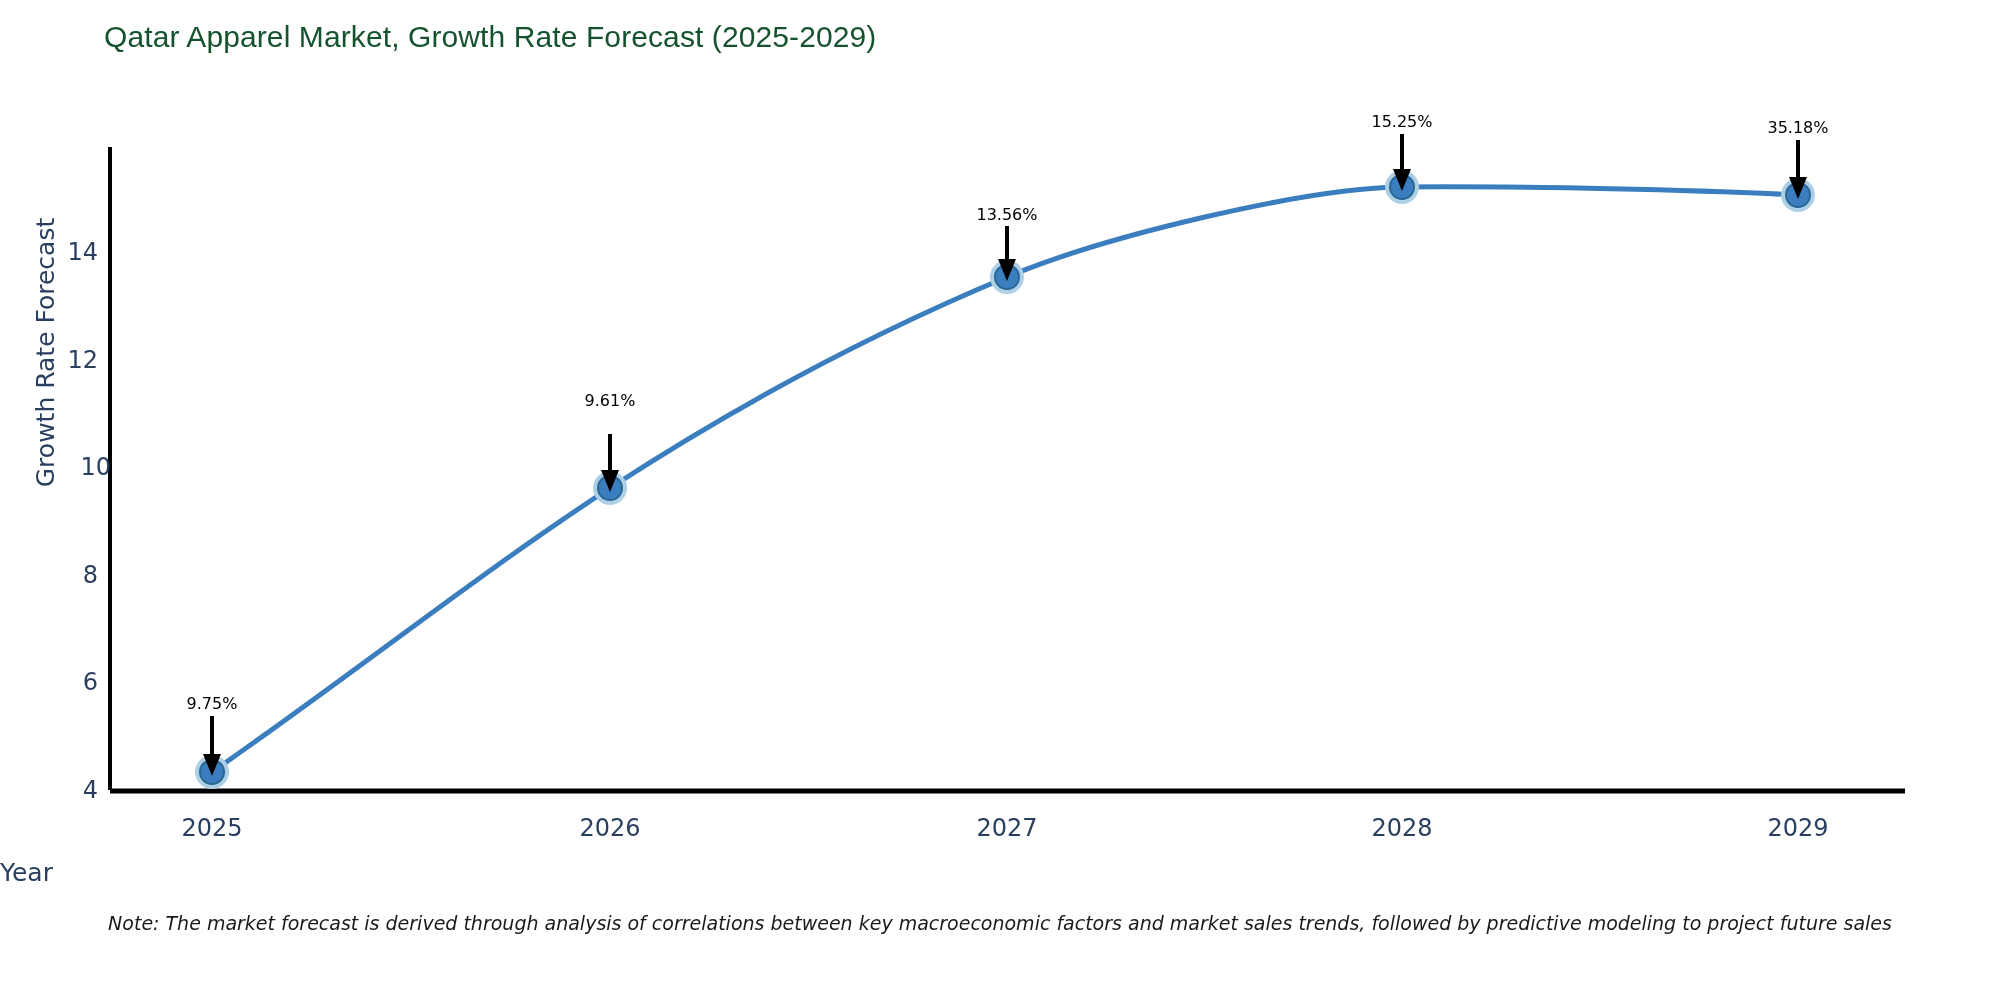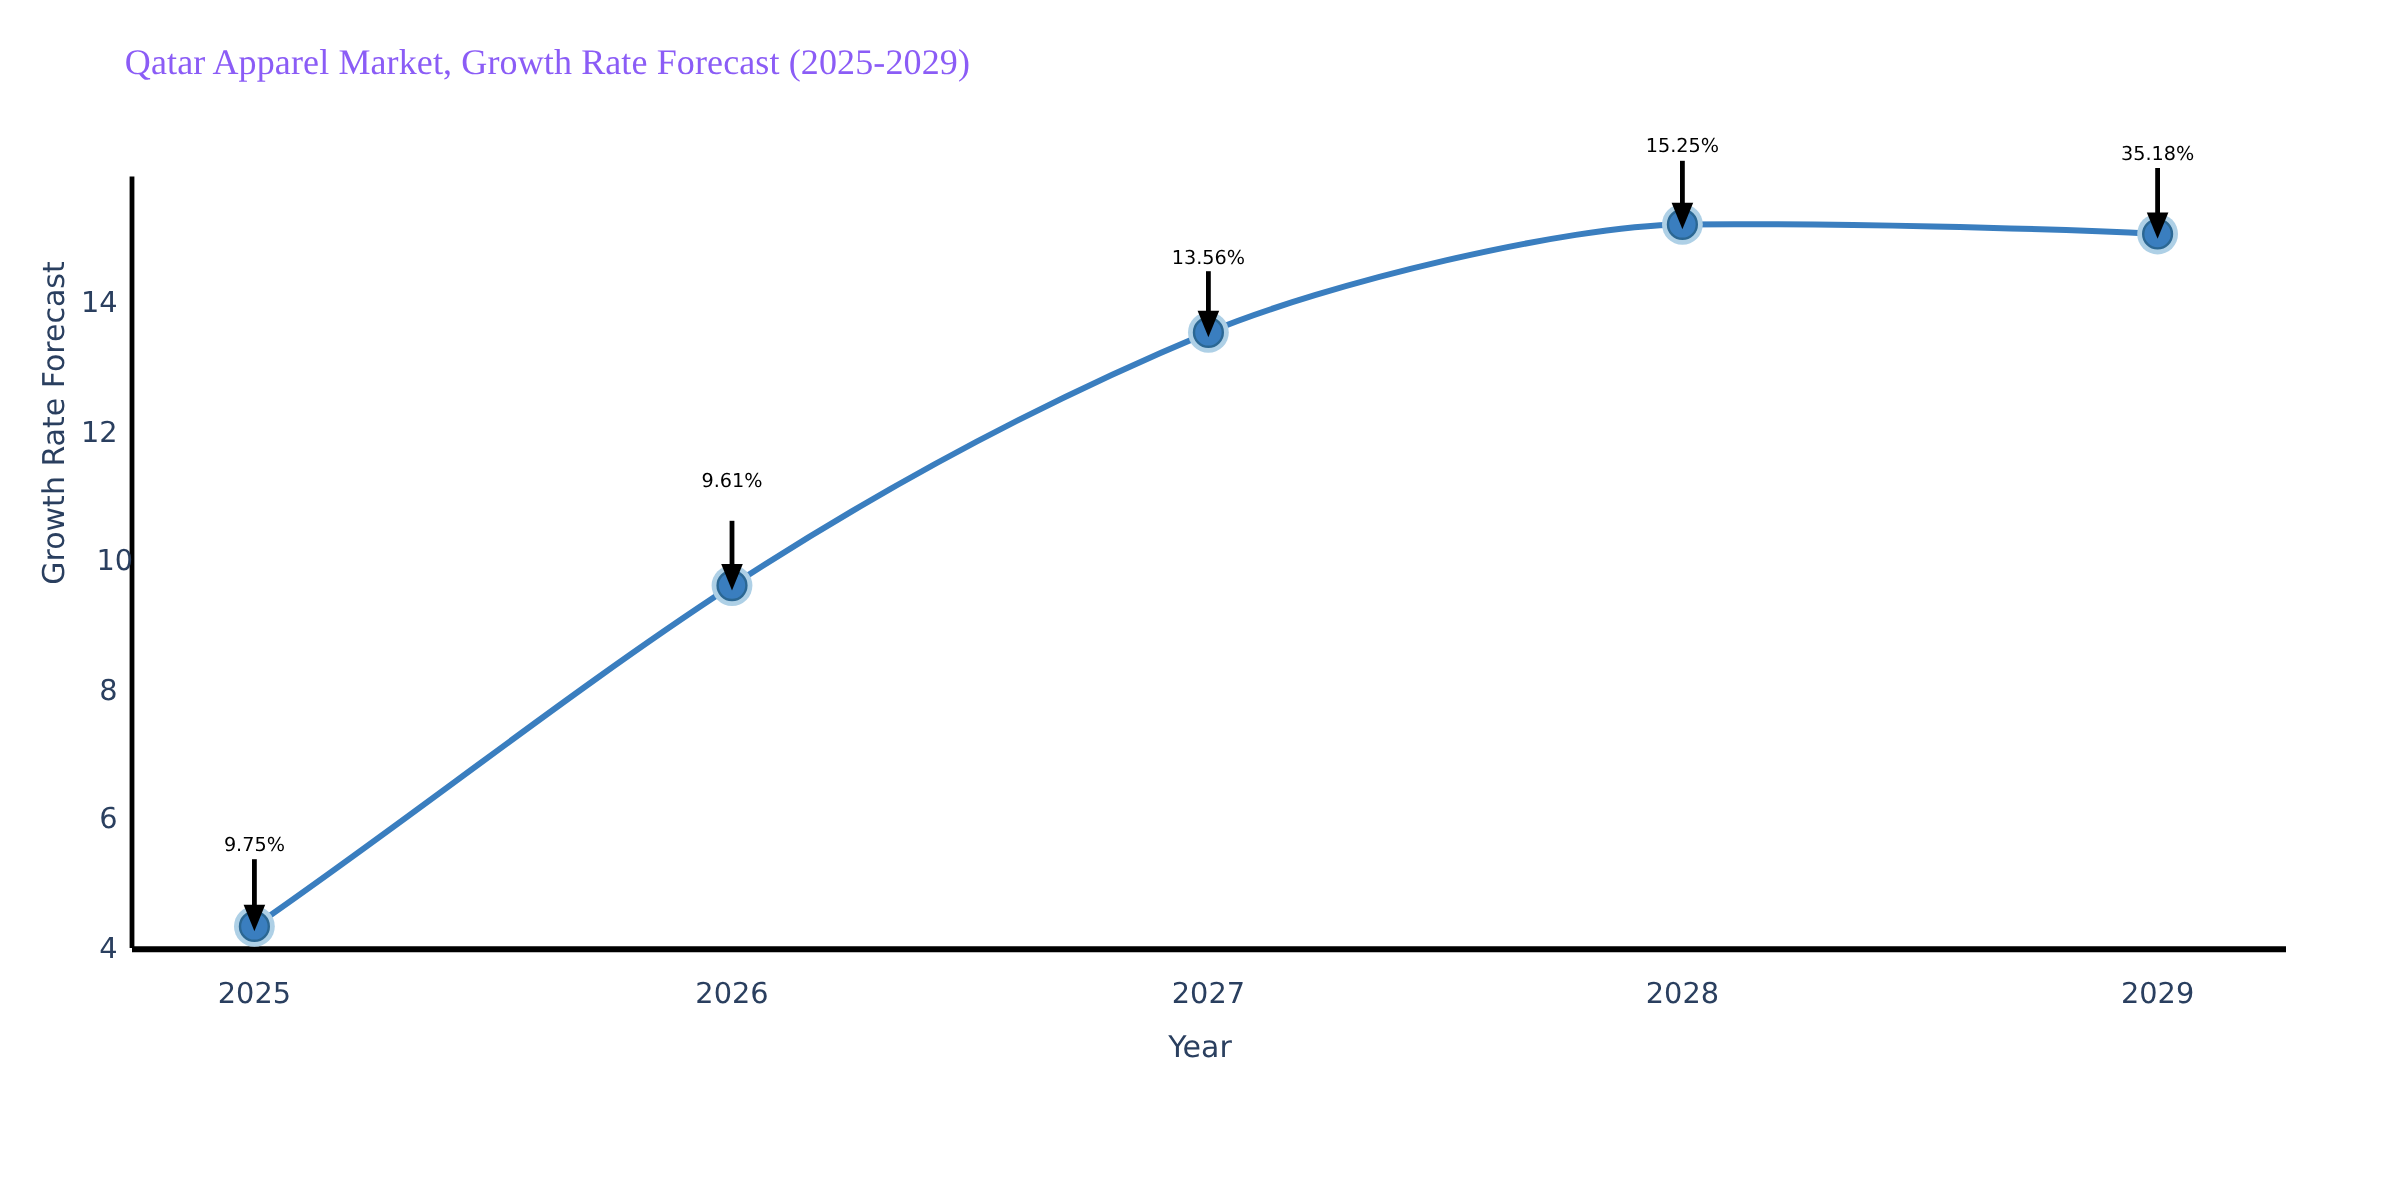--- a/index.html
+++ b/index.html
@@ -12,24 +12,24 @@
   }
   #figure {
     position: relative;
     width: 2000px;
     height: 1000px;
     background: #ffffff;
   }
   #chart-title {
     position: absolute;
     left: 104px;
-    top: 36px;
+    top: 20px;
     font-size: 30px;
-    color: #8b5cf6;
-    font-family: Liberation Serif, serif;
+    color: #14532d;
+    font-family: Liberation Sans, sans-serif;
     white-space: nowrap;
     letter-spacing: 0.1px;
   }
   #plot-svg {
     position: absolute;
     left: 0;
     top: 0;
   }
   #y-axis-title {
     position: absolute;
@@ -40,21 +40,20 @@
     transform: rotate(-90deg);
     font-size: 25px;
     color: #2a3f5f;
     white-space: nowrap;
   }
   #x-axis-title {
     position: absolute;
     left: 0px;
     top: 858px;
     width: 2000px;
-    text-align: center;
     font-size: 25px;
     color: #2a3f5f;
   }
   .ytick-label {
     position: absolute;
     right: 0;
     width: 60px;
     text-align: right;
     font-size: 24px;
     color: #2a3f5f;
@@ -159,14 +158,15 @@
   <div class="xtick-label" style="left:1798px">2029</div>
 
   <div class="annot-label" style="left:212px;top:694px">9.75%</div>
   <div class="annot-label" style="left:610px;top:391px">9.61%</div>
   <div class="annot-label" style="left:1007px;top:205px">13.56%</div>
   <div class="annot-label" style="left:1402px;top:112px">15.25%</div>
   <div class="annot-label" style="left:1798px;top:118px">35.18%</div>
 
   <div id="x-axis-title">Year</div>
 
+  <div id="footnote">Note: The market forecast is derived through analysis of correlations between key macroeconomic factors and market sales trends, followed by predictive modeling to project future sales</div>
 
 </div>
 
 </body></html>

